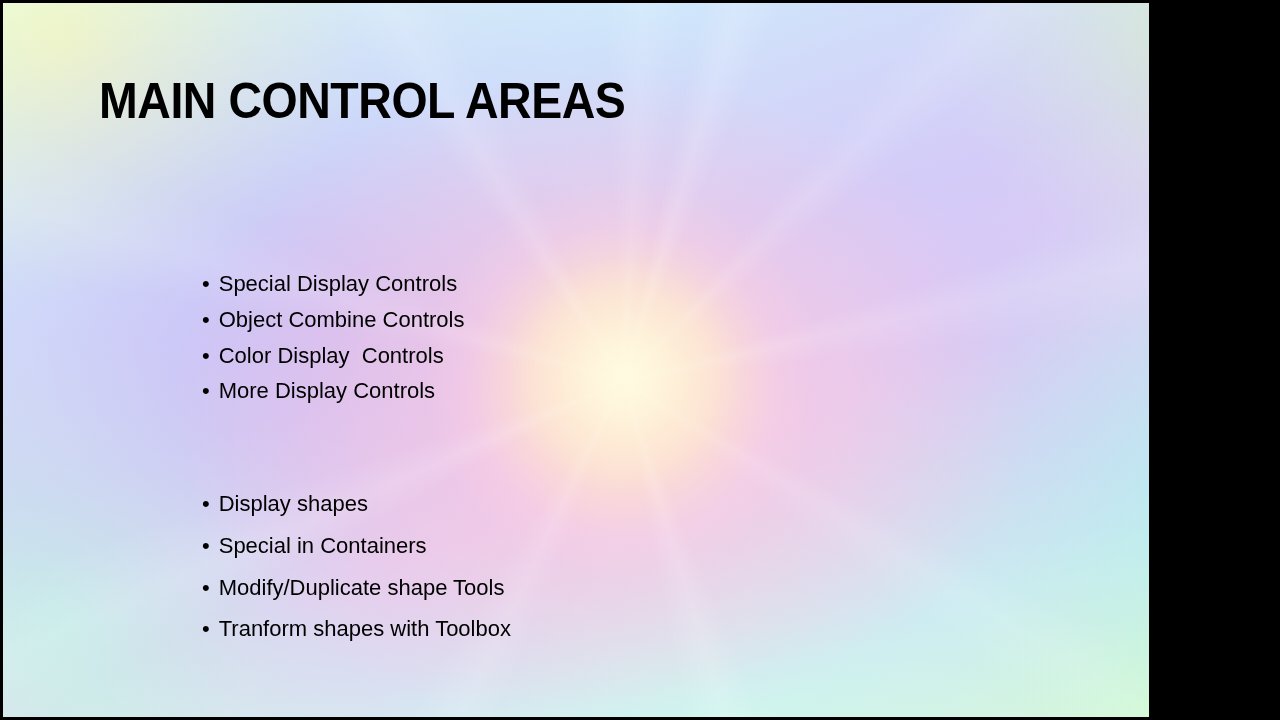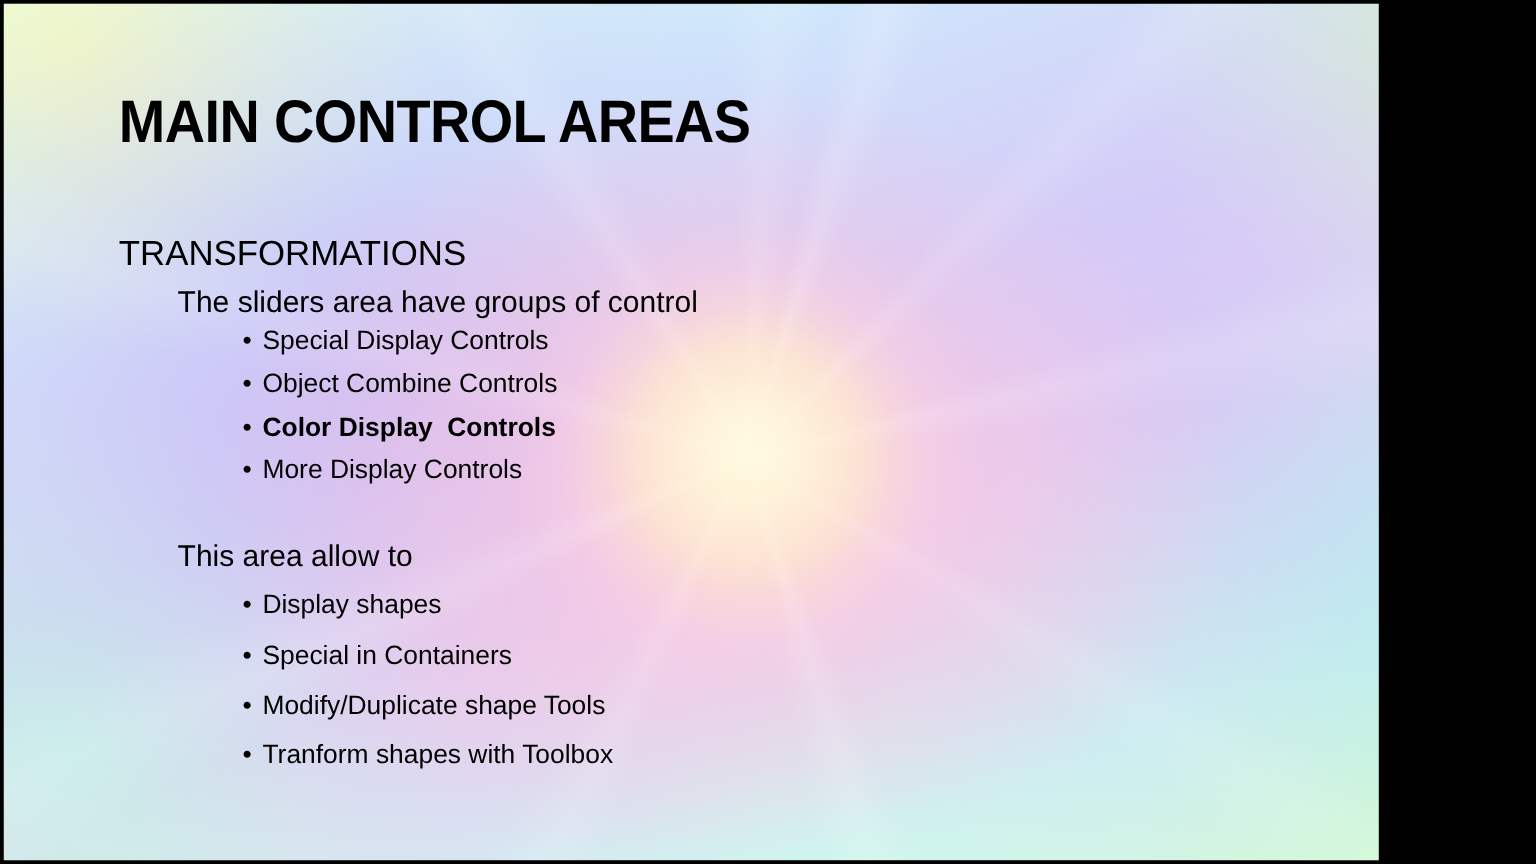--- a/index.html
+++ b/index.html
@@ -118,45 +118,42 @@
   <div id="bg-base"></div>
   <div id="bg-rays"></div>
   <div id="bg-glow"></div>
 
   <div class="content">
 
     <div id="page-title">MAIN CONTROL AREAS</div>
 
     <div class="col-left">
 
-      <div class="sec-heading L-head" style="top:192px;">TRANSFORMATIONS</div>
-
-      <div class="sub-heading L-sub" style="top:234px;">The sliders area have groups of control</div>
+
 
       <div class="L-bullets" style="top:268px;">
         <div class="bullet-row">
           <span class="bullet-dot">•</span>
           <span class="bullet-text">Special Display Controls</span>
         </div>
         <div class="bullet-row">
           <span class="bullet-dot">•</span>
           <span class="bullet-text">Object Combine Controls</span>
         </div>
         <div class="bullet-row">
           <span class="bullet-dot">•</span>
-          <span class="bullet-text" style="white-space:pre;font-weight:bold;">Color Display  Controls</span>
+          <span class="bullet-text" style="white-space:pre;">Color Display  Controls</span>
         </div>
         <div class="bullet-row">
           <span class="bullet-dot">•</span>
           <span class="bullet-text">More Display Controls</span>
         </div>
       </div>
 
 
-      <div class="sub-heading L-sub" style="top:446px;">This area allow to</div>
 
       <div class="L-bullets" style="top:488px;">
         <div class="bullet-row" style="margin-bottom:15px;">
           <span class="bullet-dot">•</span>
           <span class="bullet-text">Display shapes</span>
         </div>
         <div class="bullet-row" style="margin-bottom:15px;">
           <span class="bullet-dot">•</span>
           <span class="bullet-text">Special in Containers</span>
         </div>

